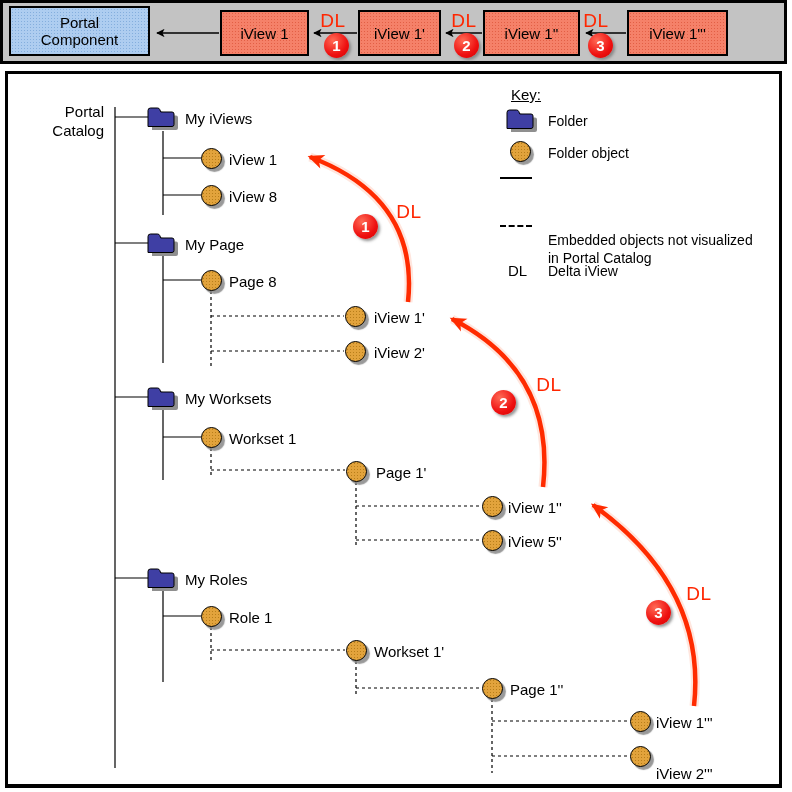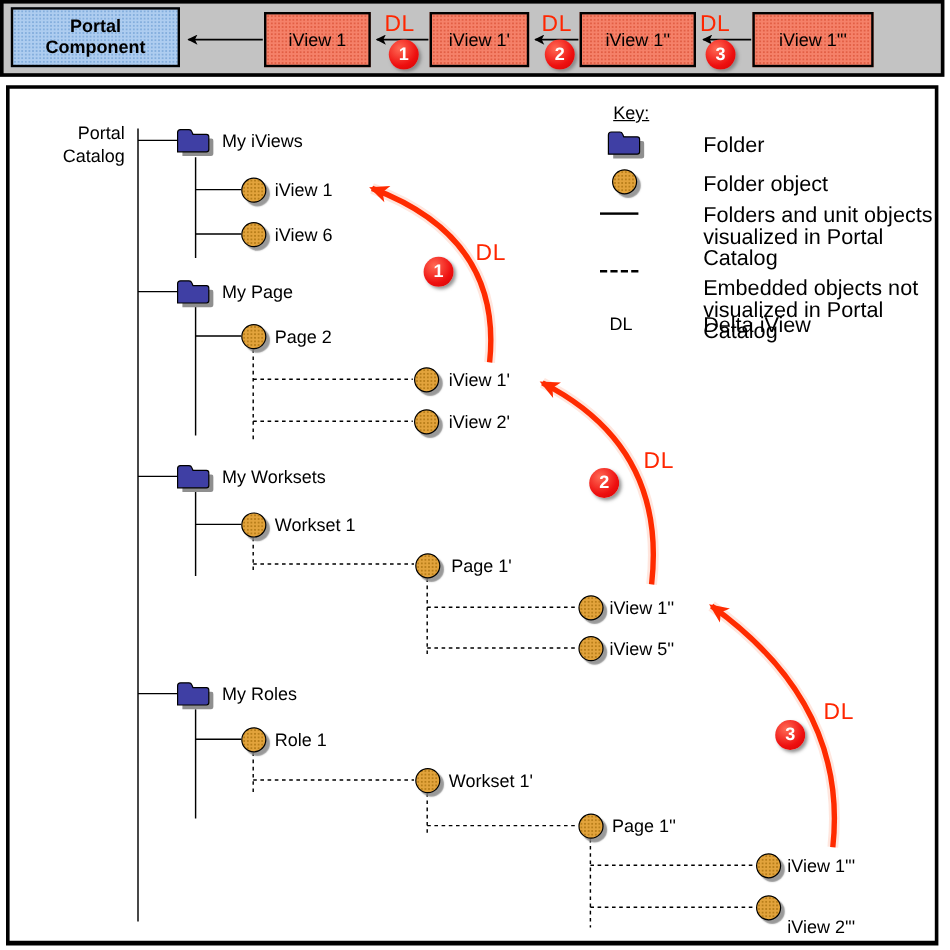--- a/index.html
+++ b/index.html
@@ -6,21 +6,21 @@
   .stage{position:relative;width:792px;height:792px;background:#fff;overflow:hidden;
          font-family:"Liberation Sans","DejaVu Sans",sans-serif;color:#000;}
 
   
   .strip{position:absolute;left:0;top:0;width:787px;height:64px;box-sizing:border-box;
          background:#c3c3c3;border:3px solid #000;}
   .pc-box{position:absolute;left:9px;top:6px;width:141px;height:50px;box-sizing:border-box;
           border:2px solid #000;display:flex;align-items:center;justify-content:center;text-align:center;
           font-size:15px;line-height:17px;
           background-color:#aecdf0;background-image:radial-gradient(#84aedd 27%,transparent 30%);background-size:3px 3px;}
-  .pc-box span{display:block;width:104px;font-weight:bold;}
+  .pc-box span{display:block;width:104px;}
   .iv-box{position:absolute;top:10px;height:46px;box-sizing:border-box;border:2px solid #000;
           display:flex;align-items:center;justify-content:center;font-size:15px;
           background-color:#f58169;background-image:radial-gradient(#e25f45 27%,transparent 30%);background-size:3px 3px;}
 
   
   .main-panel{position:absolute;left:5px;top:71px;width:777px;height:717px;box-sizing:border-box;
               background:#fff;border:3px solid #000;border-bottom-width:4px;}
 
   
   svg.overlay{position:absolute;left:0;top:0;width:792px;height:792px;pointer-events:none;}
@@ -36,21 +36,21 @@
 
   
   .dl{position:absolute;transform:translate(-50%,-50%);color:#ff2600;font-size:19px;letter-spacing:.5px;}
   .badge{position:absolute;width:25px;height:25px;border-radius:50%;
          background:radial-gradient(circle at 36% 30%,#ff6a55 0%,#ee1010 60%,#d30000 100%);
          color:#fff;font-weight:bold;font-size:15px;display:flex;align-items:center;justify-content:center;
          box-shadow:2px 2px 3px rgba(120,120,120,.8);}
 
   
   .key-title{position:absolute;left:511px;top:86px;font-size:15px;text-decoration:underline;}
-  .key-text{position:absolute;left:548px;font-size:18px;line-height:18px;width:205px;margin-left:38px;}
+  .key-text{position:absolute;left:548px;font-size:14px;line-height:18px;width:205px;}
   .key-line{position:absolute;left:500px;width:32px;height:0;border-top:2px solid #000;}
   .key-dl{position:absolute;left:508px;font-size:15px;}
 </style>
 </head>
 <body>
 
 <div class="stage">
 
   <div class="strip"></div>
 
@@ -129,24 +129,24 @@
       <path d="M6,26 L6,10 Q6,7.5 8.5,7.5 L15.5,7.5 Q17.2,7.5 17.8,9.1 L18.8,11.5 L30,11.5 Q32,11.5 32,13.5 L32,24 Q32,26 30,26 Z" fill="#8f8f8f"></path>
       <path d="M2,22.5 L2,6.5 Q2,4 4.5,4 L11.5,4 Q13.2,4 13.8,5.6 L14.8,8 L26,8 Q28,8 28,10 L28,20.5 Q28,22.5 26,22.5 Z" fill="#3f3fa4" stroke="#000" stroke-width="1"></path>
     </svg>
   </div>
   <div class="node-label" style="left:185px;top:579px">My Roles</div>
 
   <div class="obj" style="left:201px;top:148px"></div>
   <div class="node-label" style="left:229px;top:159px">iView 1</div>
 
   <div class="obj" style="left:201px;top:185px"></div>
-  <div class="node-label" style="left:229px;top:196px">iView 6</div>
+  <div class="node-label" style="left:229px;top:196px">iView 8</div>
 
   <div class="obj" style="left:201px;top:270px"></div>
-  <div class="node-label" style="left:229px;top:281px">Page 2</div>
+  <div class="node-label" style="left:229px;top:281px">Page 8</div>
 
   <div class="obj" style="left:345px;top:306px"></div>
   <div class="node-label" style="left:374px;top:317px">iView 1'</div>
 
   <div class="obj" style="left:345px;top:341px"></div>
   <div class="node-label" style="left:374px;top:352px">iView 2'</div>
 
   <div class="obj" style="left:201px;top:427px"></div>
   <div class="node-label" style="left:229px;top:438px">Workset 1</div>
 
@@ -181,21 +181,20 @@
       <path d="M6,26 L6,10 Q6,7.5 8.5,7.5 L15.5,7.5 Q17.2,7.5 17.8,9.1 L18.8,11.5 L30,11.5 Q32,11.5 32,13.5 L32,24 Q32,26 30,26 Z" fill="#8f8f8f"></path>
       <path d="M2,22.5 L2,6.5 Q2,4 4.5,4 L11.5,4 Q13.2,4 13.8,5.6 L14.8,8 L26,8 Q28,8 28,10 L28,20.5 Q28,22.5 26,22.5 Z" fill="#3f3fa4" stroke="#000" stroke-width="1"></path>
     </svg>
   </div>
   <div class="key-text" style="top:112px">Folder</div>
 
   <div class="obj" style="left:510px;top:141px"></div>
   <div class="key-text" style="top:144px">Folder object</div>
 
   <div class="key-line" style="top:177px"></div>
-  <div class="key-text" style="top:170px">Folders and unit objects visualized in Portal Catalog</div>
 
   <div class="key-line" style="top:225px;border-top-style:dashed"></div>
   <div class="key-text" style="top:231px">Embedded objects not visualized in Portal Catalog</div>
 
   <div class="key-dl" style="top:262px">DL</div>
   <div class="key-text" style="top:262px">Delta iView</div>
 
   <svg class="overlay">
     <defs>
       <marker id="arrR" viewBox="0 0 10 10" refX="8.5" refY="5" markerWidth="4.4" markerHeight="3.8" orient="auto">

